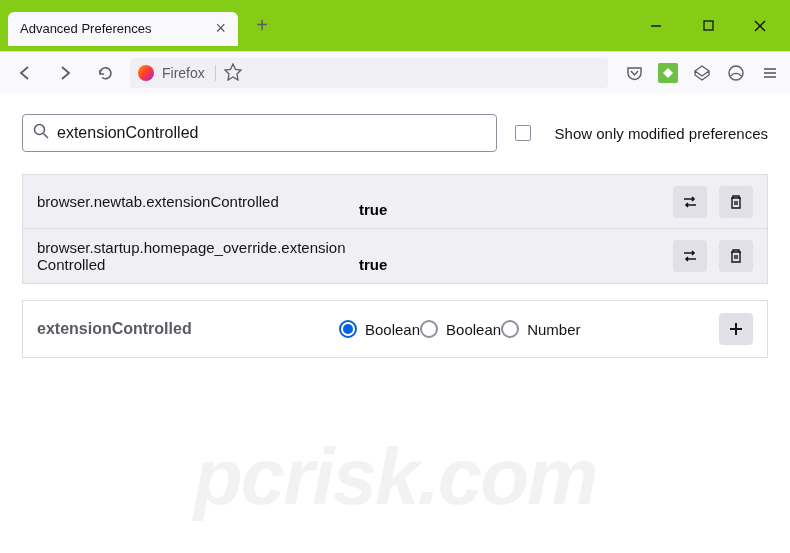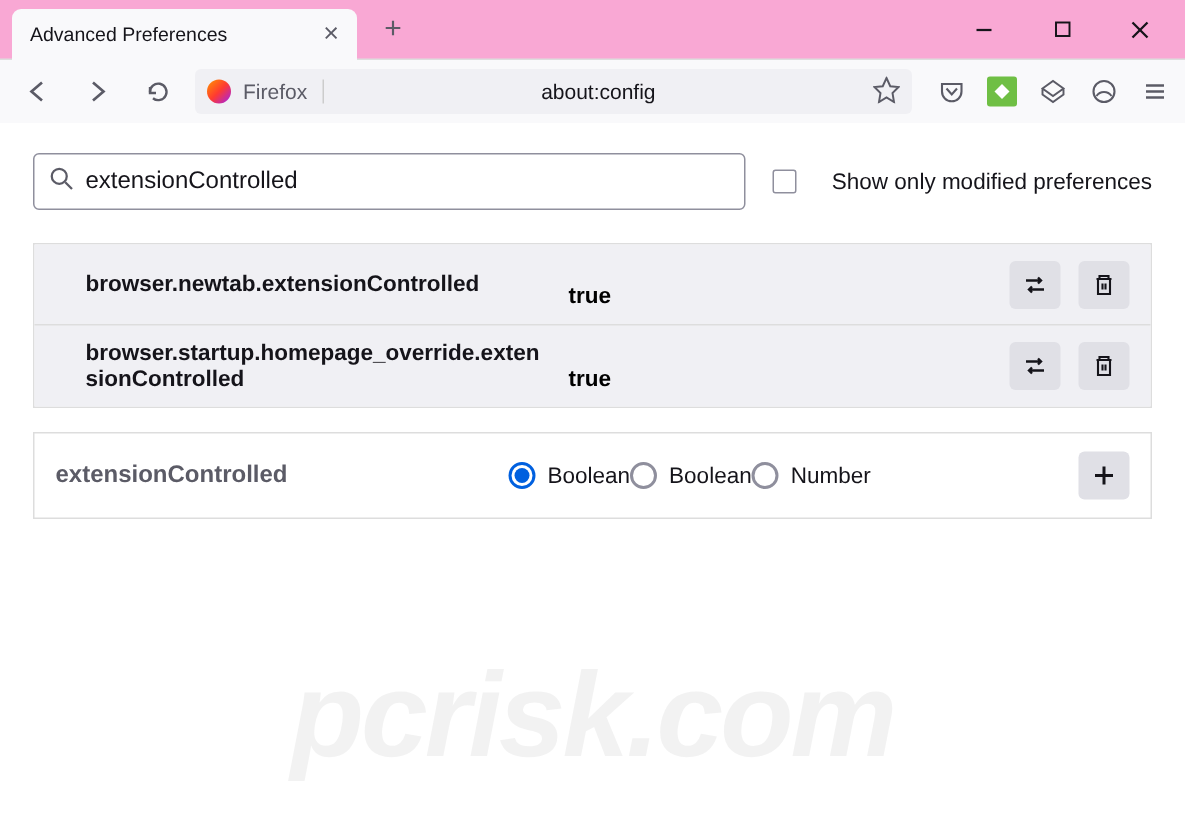--- a/index.html
+++ b/index.html
@@ -11,22 +11,22 @@
     body {
       width: 790px;
       height: 553px;
       background: #fff;
       position: relative;
       overflow: hidden;
     }
     .window-chrome {
       display: flex;
       align-items: center;
-      height: 40px;
-      background: #f9a8d4;
+      height: 52px;
+      background: #84cc16;
       border-bottom: 1px solid #ddd;
       padding-left: 8px;
     }
     .tab {
       display: flex;
       align-items: center;
       justify-content: space-between;
       height: 34px;
       width: 230px;
       background: #f9f9fb;
@@ -180,25 +180,24 @@
       gap: 12px;
       font-size: 15px;
     }
     .pref-row.bg {
       background: #f0f0f4;
     }
     .pref-row + .pref-row {
       border-top: 1px solid #ddd;
     }
     .pref-name {
-      font-weight: bold;
+      font-weight: normal;
       color: #15141a;
       width: 310px;
       word-break: break-word;
-      margin-left: 20px;
     }
     .pref-value {
       font-weight: bold;
       flex: 1;
       margin-top: 16px;
     }
     .action-btn {
       width: 34px;
       height: 32px;
       background: #e0e0e6;
@@ -310,21 +309,20 @@
   </div>
   <div class="nav-btn">
     <svg width="17" height="17" viewBox="0 0 17 17">
         <path d="M3 8.5 A5.5 5.5 0 1 1 5 12.5" fill="none" stroke="currentColor" stroke-width="1.6"></path>
         <path d="M3 5 L3 9 L7 9" fill="none" stroke="currentColor" stroke-width="1.6"></path>
       </svg>
   </div>
   <div class="url-bar">
     <div class="fox-icon"></div>
     <span class="firefox-label">Firefox</span>
-    <span class="url-text">about:config</span>
     <span class="star-btn">
       <svg width="18" height="18" viewBox="0 0 18 18">
           <path d="M9 1 L11.5 6.5 L17 7 L13 11 L14 17 L9 14 L4 17 L5 11 L1 7 L6.5 6.5 Z" fill="none" stroke="currentColor" stroke-width="1.3"></path>
         </svg>
     </span>
   </div>
   <div class="toolbar-icons">
     <div class="ti">
       <svg width="17" height="17" viewBox="0 0 17 17">
           <path d="M2 3 H15 V8 A6.5 6.5 0 0 1 2 8 Z M5 6 L8.5 10 L12 6" fill="none" stroke="currentColor" stroke-width="1.4"></path>

